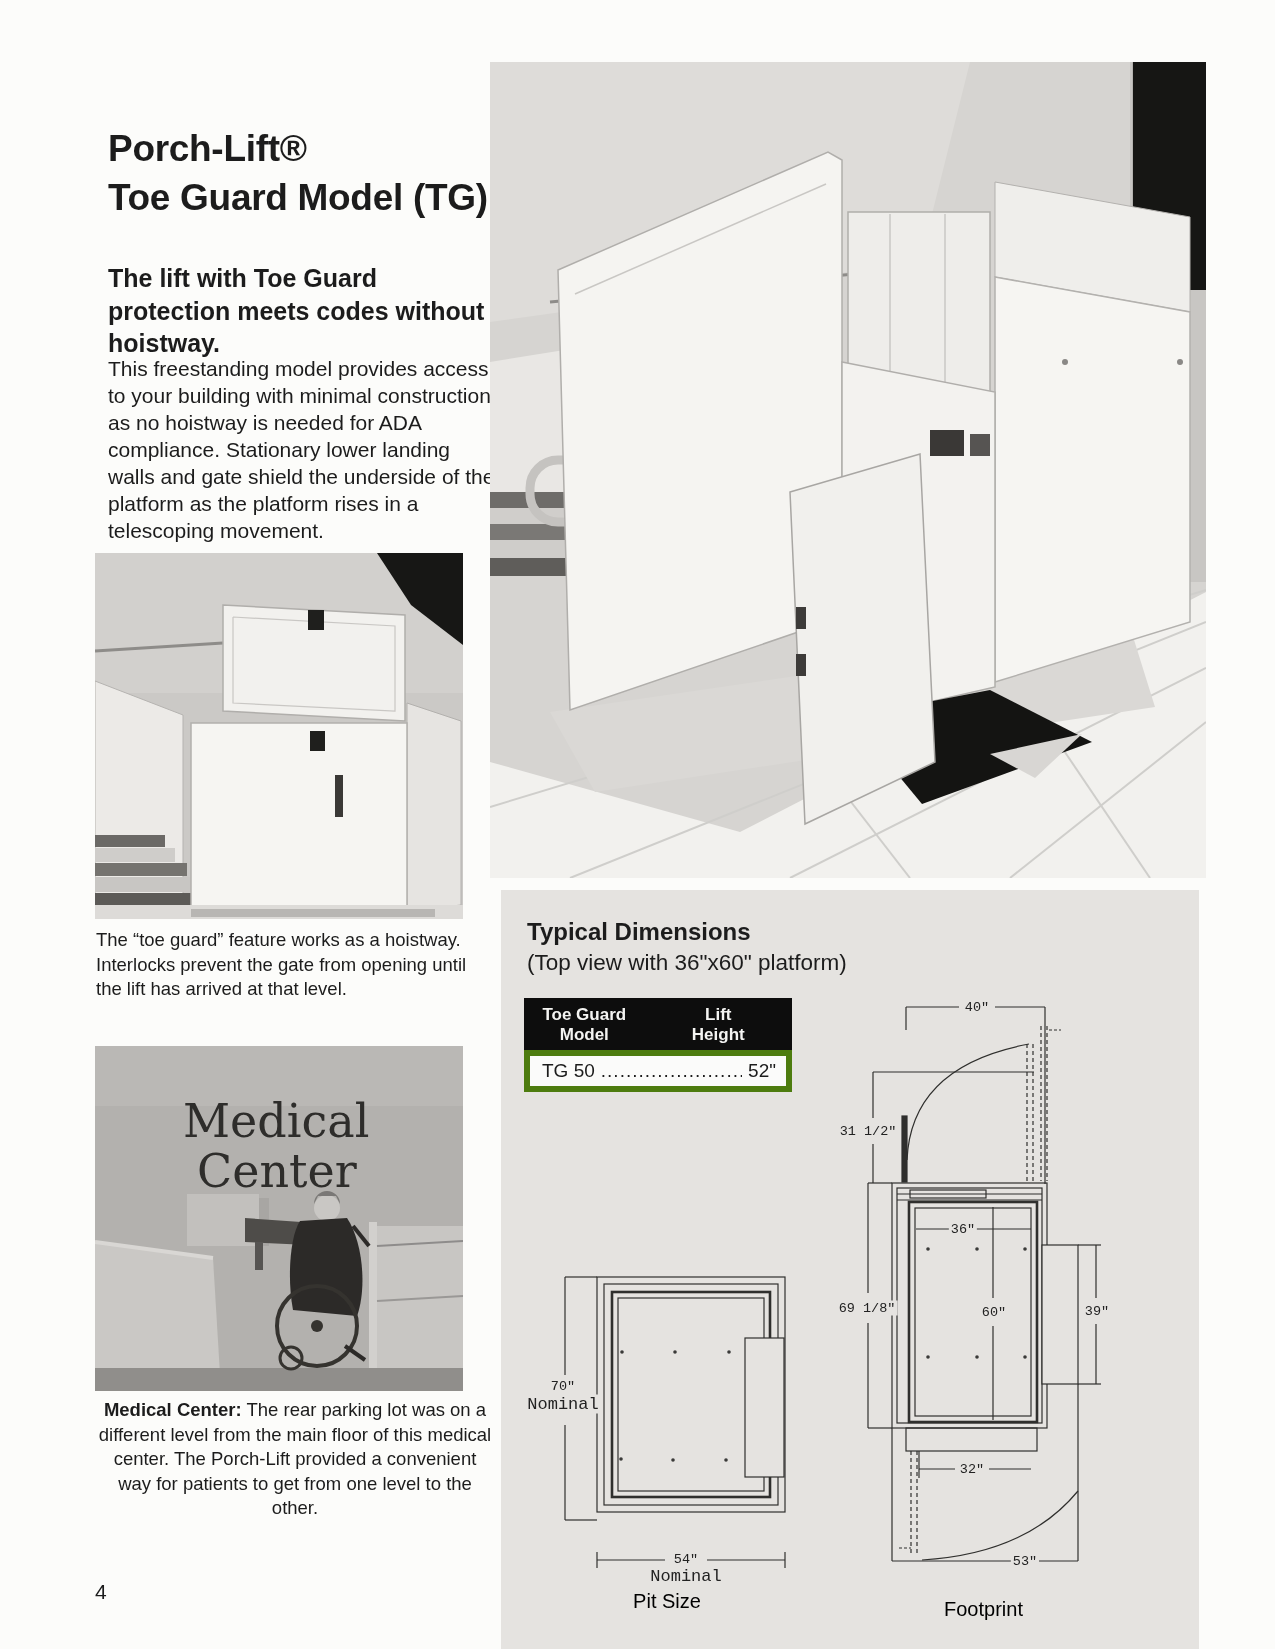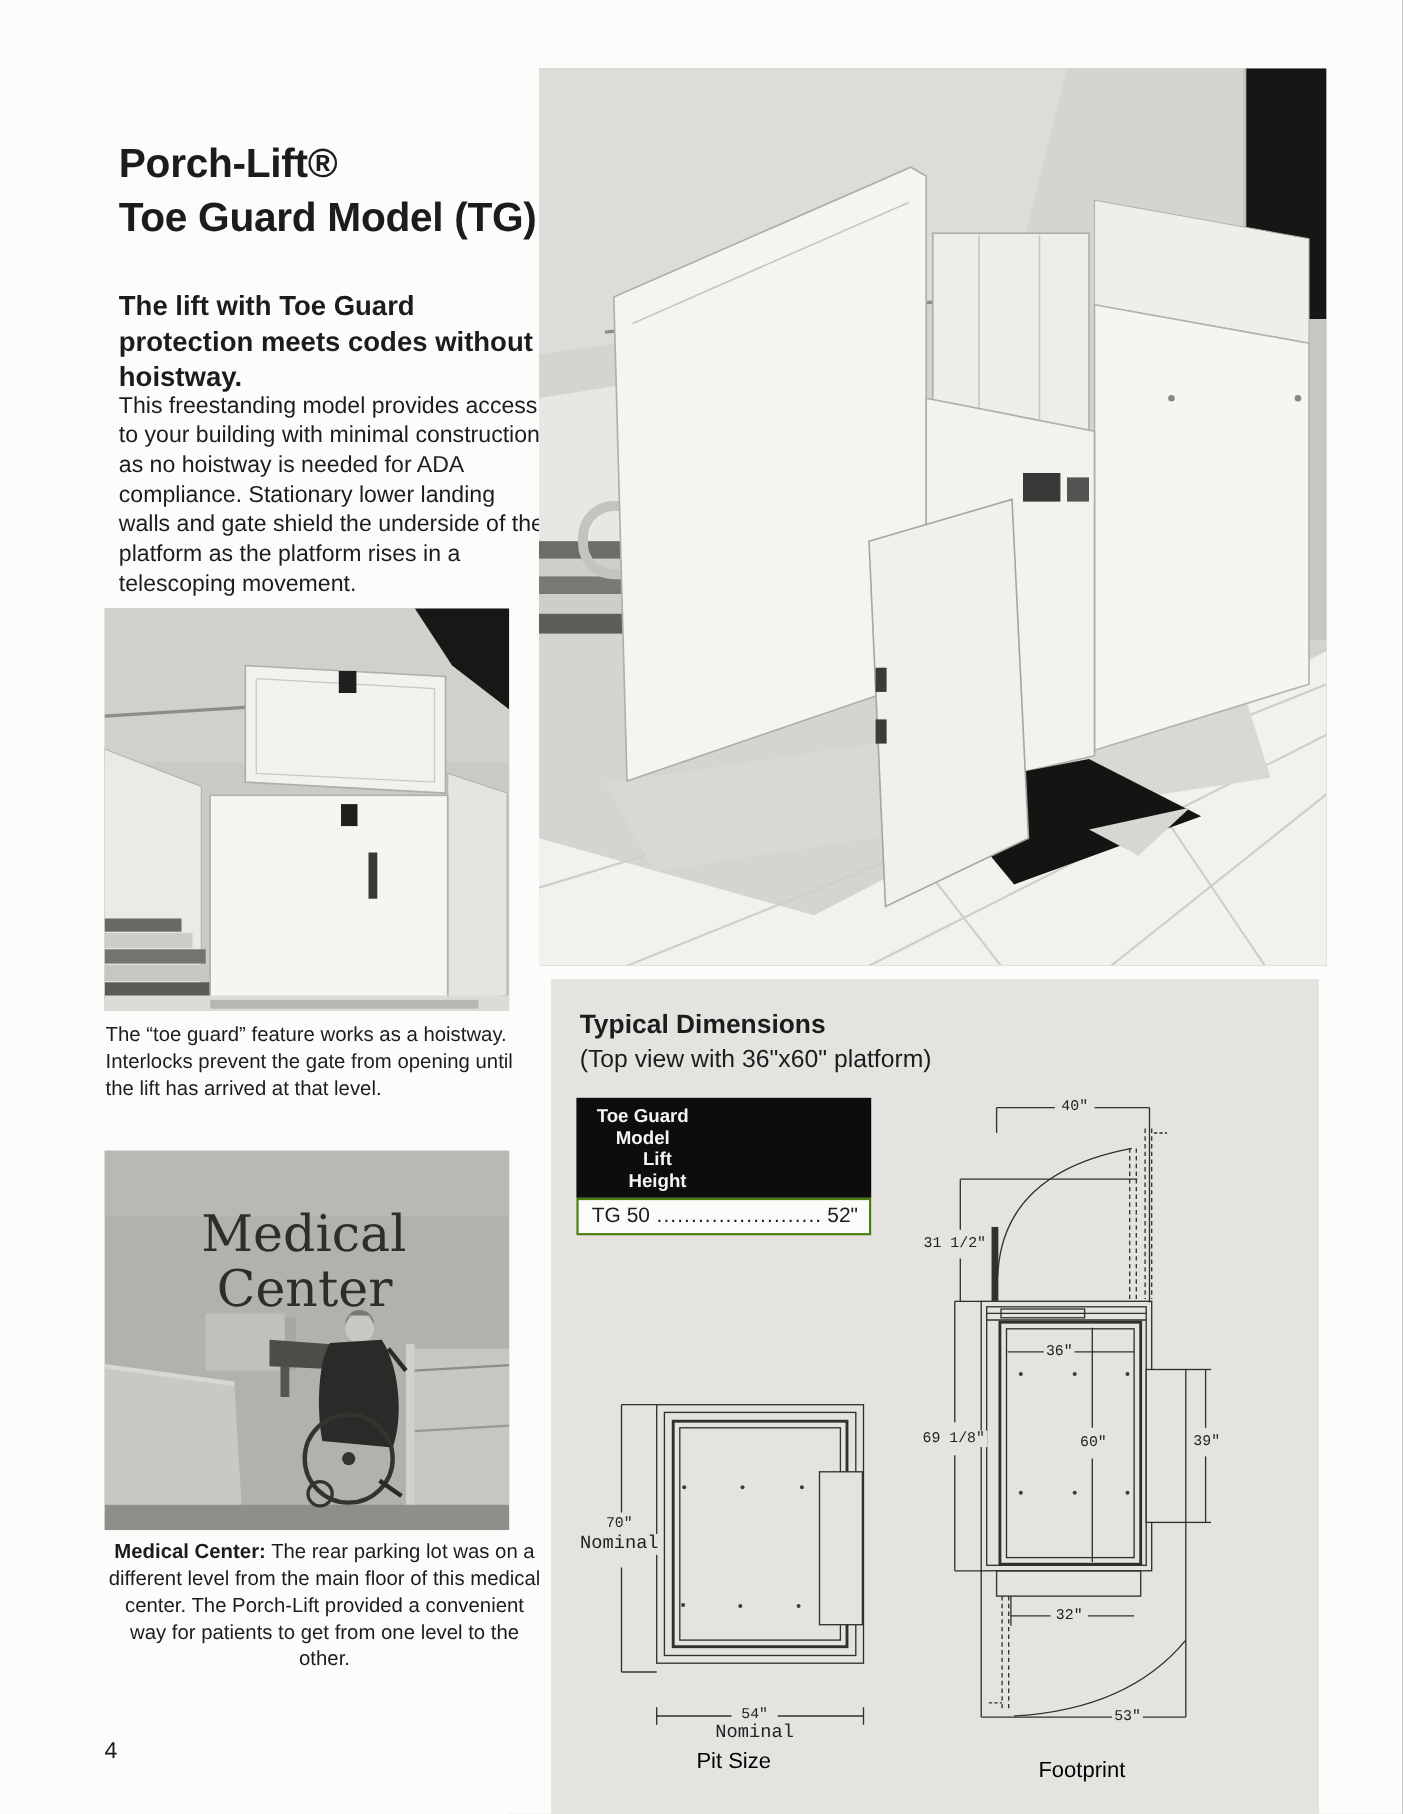--- a/index.html
+++ b/index.html
@@ -12,24 +12,24 @@
   .caption{font-size:18.5px;line-height:1.33;}
   .caption b{font-weight:700;}
   .pagenum{font-size:21px;}
   .photo{position:absolute;overflow:hidden;background:#cfcecb;}
   .photo svg{display:block;}
   .panel{position:absolute;background:#e5e3e0;}
   .panel-title{font-size:24px;font-weight:700;}
   .panel-subtitle{font-size:22.5px;}
   .dim-table{position:absolute;}
   .tbl-head{display:flex;background:#0d0d0d;color:#f4f4f2;font-size:17px;font-weight:700;
-            line-height:1.15;text-align:center;padding:7px 0 6px 0;flex-direction:column;}
+            line-height:1.15;text-align:center;padding:7px 0 6px 0;}
   .tbl-head .c1{width:45%;}
   .tbl-head .c2{width:55%;}
-  .tbl-row{display:flex;align-items:center;background:#fbfbfa;border:2px solid #4d7c0f;
+  .tbl-row{display:flex;align-items:center;background:#fbfbfa;border:6px solid #4d7c0f;
            font-size:19px;height:30px;padding:0 10px 0 12px;white-space:nowrap;}
   .tbl-row .dots{flex:1;overflow:hidden;margin:0 6px;letter-spacing:1px;}
   .diagram{position:absolute;}
   .dim{position:absolute;font-family:"Liberation Mono",monospace;font-size:13.5px;color:#222;
        background:#e5e3e0;padding:0 2px;transform:translate(-50%,-50%);white-space:nowrap;}
   .dim-sans{font-family:Liberation Mono, monospace;font-size:17px;}
   .diag-label{position:absolute;font-size:20px;color:#000000;text-align:center;}
   .sign-serif{position:absolute;font-family:"DejaVu Serif","Liberation Serif",serif;
               color:#2e2d2b;font-weight:500;}
 </style>

